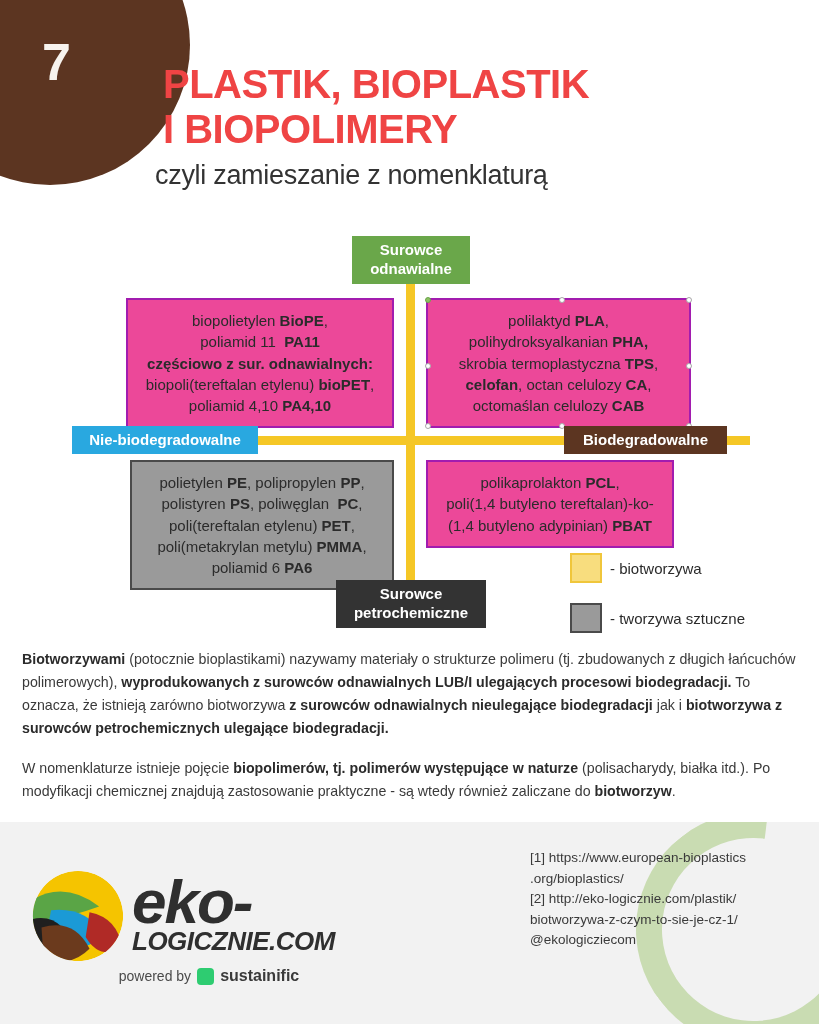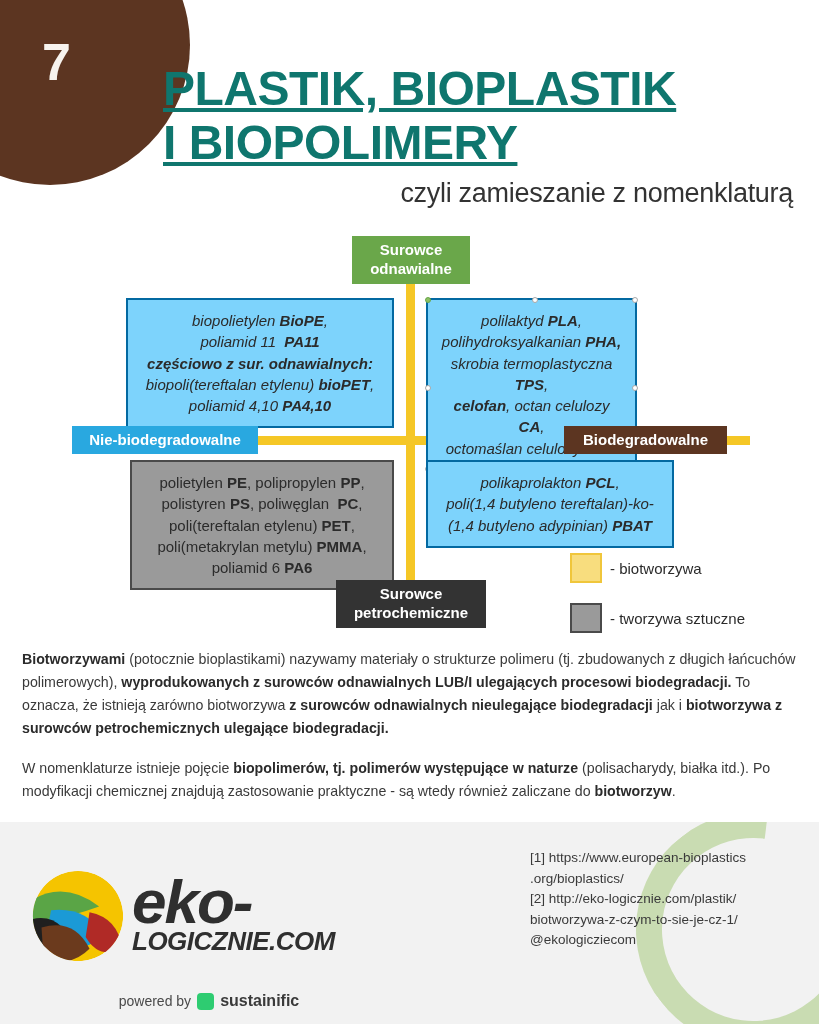--- a/index.html
+++ b/index.html
@@ -41,35 +41,33 @@
     line-height: 1;
     letter-spacing: -1px;
   }
   .title-block {
     position: absolute;
     left: 163px;
     top: 62px;
     width: 630px;
   }
   .title-main {
-    font-size: 48px;
+    font-size: 40px;
     font-weight: bold;
     line-height: 1.12;
-    color: #0f766e;
+    color: #ef4444;
     letter-spacing: -0.5px;
-    text-decoration: underline;
   }
   .title-sub {
     margin-top: 8px;
     margin-left: -8px;
     font-size: 27px;
     font-weight: normal;
     color: #333333;
     letter-spacing: -0.3px;
-    text-align: right;
   }
 
   
   .diagram {
     position: absolute;
     left: 0;
     top: 228px;
     width: 819px;
     height: 412px;
   }
@@ -129,31 +127,30 @@
     text-align: center;
     font-size: 15px;
     line-height: 1.42;
     color: #2b2b2b;
     padding: 10px 12px;
     z-index: 2;
   }
   .card b { font-weight: bold; }
 
   .card-yellow {
-    background: #7dd3fc;
-    border: 2px solid #0369a1;
-    font-style: italic;
+    background: #ec4899;
+    border: 2px solid #a21caf;
   }
   .card-gray {
     background: #9a9a9a;
     border: 2px solid #4a4a4a;
   }
 
   .c-tl { left: 126px; top: 70px;  width: 268px; }
-  .c-tr { left: 426px; top: 70px;  width: 211px; }
+  .c-tr { left: 426px; top: 70px;  width: 265px; }
   .c-bl { left: 130px; top: 232px; width: 264px; }
   .c-br { left: 426px; top: 232px; width: 248px; }
 
   
   .handle {
     position: absolute;
     width: 6px; height: 6px;
     background: #ffffff;
     border: 1px solid #a8a8a8;
     border-radius: 50%;
@@ -220,21 +217,21 @@
   .logo-eko {
     font-size: 62px; font-weight: bold; color: #2f2f2f;
     line-height: .78; letter-spacing: -2px;
   }
   .logo-dom {
     font-size: 26px; font-weight: bold; color: #2f2f2f;
     line-height: 1; letter-spacing: -.5px; margin-top: 2px;
   }
   .powered {
     display: flex; align-items: center; justify-content: center;
-    margin-top: 28px; margin-left: 18px;
+    margin-top: 3px; margin-left: 18px;
     font-size: 14px; color: #4a4a4a;
   }
   .sust-icon {
     width: 17px; height: 17px; background: #2ecc71;
     border-radius: 4px; margin: 0 6px;
     display: inline-block;
   }
   .sust-name { font-weight: bold; color: #3a3a3a; font-size: 16px; }
 
   .refs {

